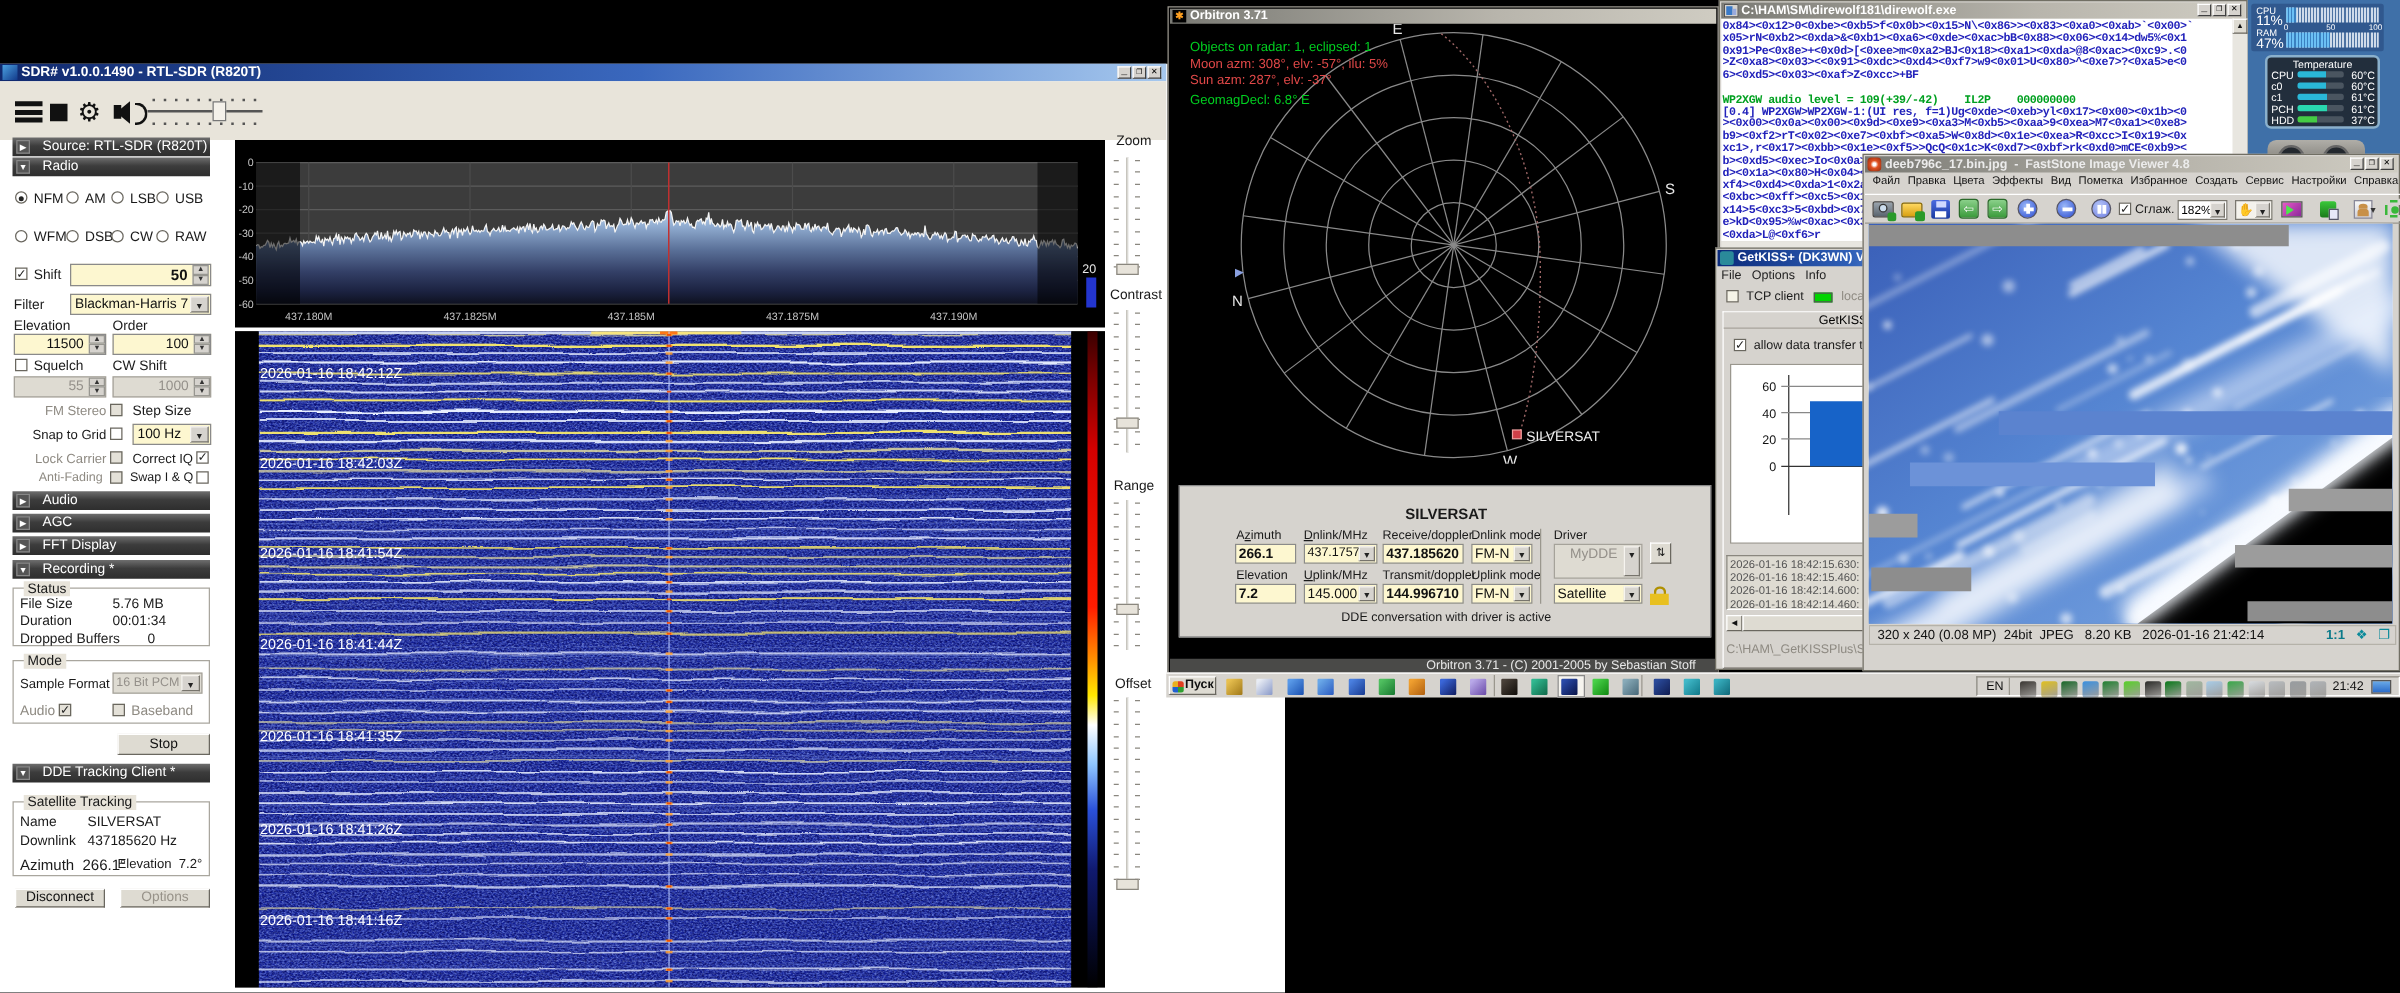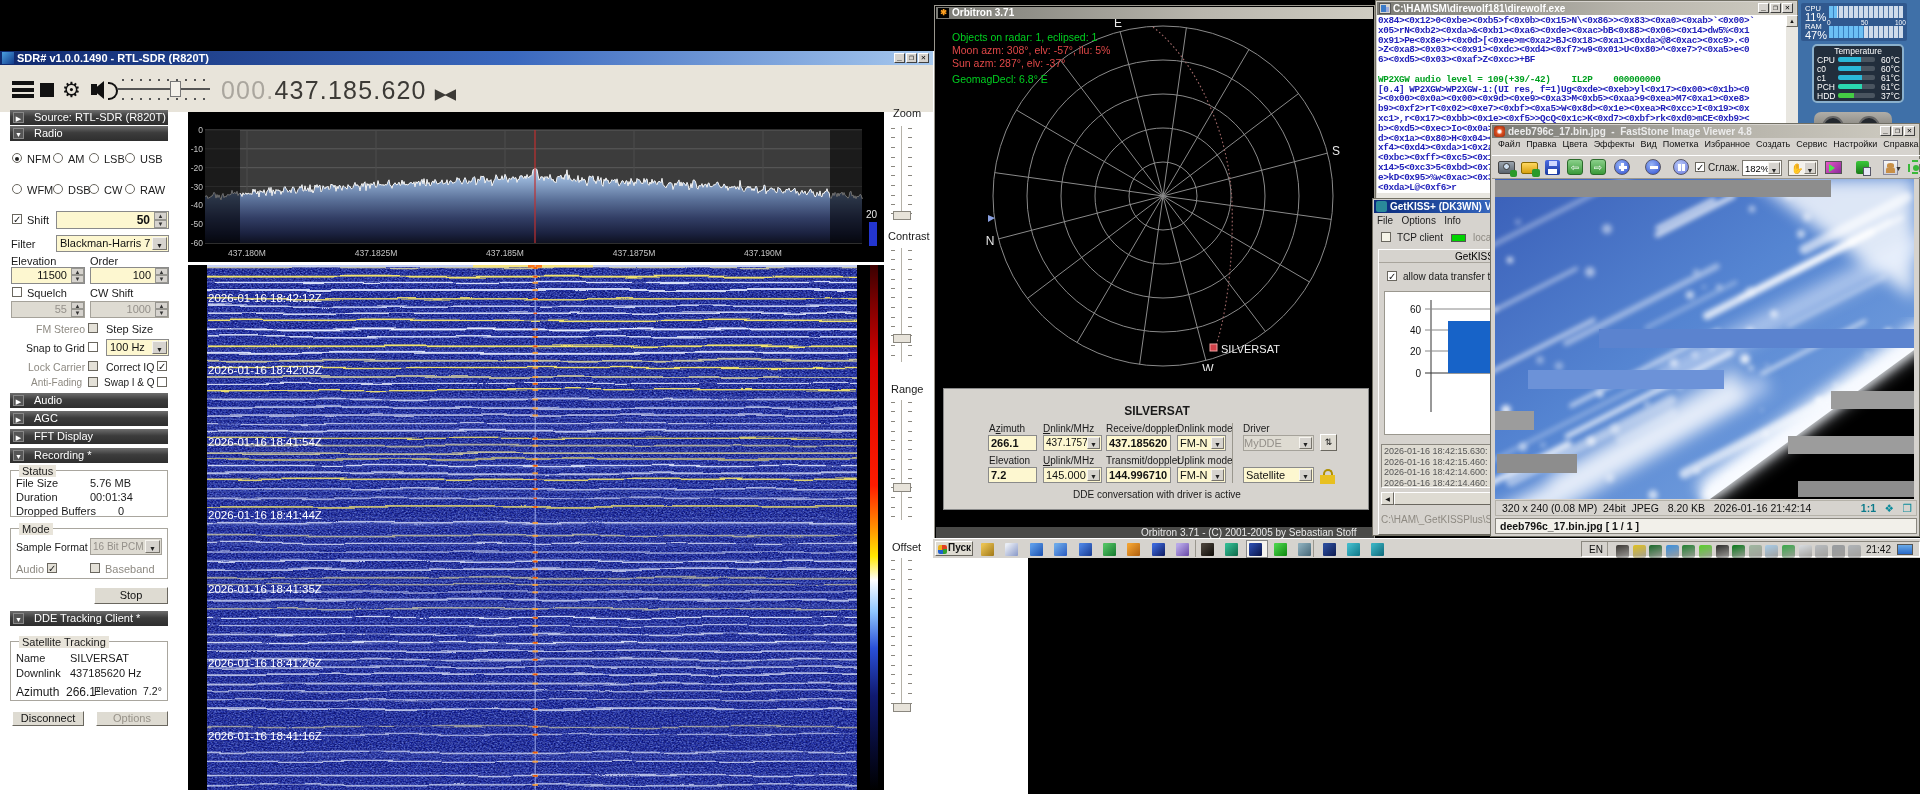--- a/index.html
+++ b/index.html
@@ -105,21 +105,20 @@
       <div class="vtick" style="left:167px;top:33px"></div>
       <div class="vtick" style="left:176px;top:14px"></div>
       <div class="vtick" style="left:176px;top:33px"></div>
       <div class="vtick" style="left:185px;top:14px"></div>
       <div class="vtick" style="left:185px;top:33px"></div>
       <div class="vtick" style="left:194px;top:14px"></div>
       <div class="vtick" style="left:194px;top:33px"></div>
       <div class="vtick" style="left:203px;top:14px"></div>
       <div class="vtick" style="left:203px;top:33px"></div>
     <div class="vol-thumb"></div>
-    <div id="freq"><span class="dim">000.</span>437.185.620 <span class="stepico">▶◀</span></div>
   </div>
   <div id="leftpanel">
     <div class="hdr" style="top:59px"><span class="arr">▶</span>Source: RTL-SDR (R820T)</div>
     <div class="hdr" style="top:75px"><span class="arr">▼</span>Radio</div>
 
     <div class="rad on" style="left:12px;top:102px"></div>
       <div class="lbl" style="left:27px;top:102px">NFM</div>
     <div class="rad" style="left:53px;top:102px"></div>
       <div class="lbl" style="left:68px;top:102px">AM</div>
     <div class="rad" style="left:89px;top:102px"></div>
@@ -643,21 +642,21 @@
     <div class="lbl" style="left:0;top:15px;width:426px;text-align:center;font-weight:bold;font-size:12px;">SILVERSAT</div>
     <div class="lbl" style="left:45px;top:34px;">A<u>z</u>imuth</div>
     <div class="lbl" style="left:99px;top:34px;"><u>D</u>nlink/MHz</div>
     <div class="lbl" style="left:162px;top:34px;">Receive/doppler</div>
     <div class="lbl" style="left:233px;top:34px;">Dnlink mode</div>
     <div class="lbl" style="left:299px;top:34px;">Driver</div>
     <div class="ybox" style="left:44px;top:46px;width:49px;height:16px;line-height:14px;font-weight:bold;padding-left:2px;">266.1</div>
     <div class="ybox" style="left:99px;top:46px;width:59px;height:16px;line-height:14px;padding-left:2px;font-size:10px;">437.175700<span class="ddarr" style="width:13px">▼</span></div>
     <div class="ybox" style="left:162px;top:46px;width:65px;height:16px;line-height:14px;font-weight:bold;padding-left:2px;">437.185620</div>
     <div class="ybox" style="left:233px;top:46px;width:49px;height:16px;line-height:14px;padding-left:2px;">FM-N<span class="ddarr" style="width:13px">▼</span></div>
-    <div class="gbox" style="left:299px;top:46px;width:71px;height:16px;line-height:14px;padding-left:0;">MyDDE<span class="ddarr" style="width:13px">▼</span></div>
+    <div class="gbox" style="left:299px;top:46px;width:71px;height:28px;line-height:14px;padding-left:12px;">MyDDE<span class="ddarr" style="width:13px">▼</span></div>
     <div class="btn3d" style="left:376px;top:45px;width:17px;height:17px;font-size:9px;line-height:15px;">⇅</div>
     <div class="lbl" style="left:45px;top:66px;">Elevation</div>
     <div class="lbl" style="left:99px;top:66px;"><u>U</u>plink/MHz</div>
     <div class="lbl" style="left:162px;top:66px;">Transmit/doppler</div>
     <div class="lbl" style="left:233px;top:66px;">Uplink mode</div>
     <div class="lbl" style="left:299px;top:66px;margin-top:15px;">Object</div>
     <div class="ybox" style="left:44px;top:78px;width:49px;height:16px;line-height:14px;font-weight:bold;padding-left:2px;">7.2</div>
     <div class="ybox" style="left:99px;top:78px;width:59px;height:16px;line-height:14px;padding-left:2px;">145.000<span class="ddarr" style="width:13px">▼</span></div>
     <div class="ybox" style="left:162px;top:78px;width:65px;height:16px;line-height:14px;font-weight:bold;padding-left:2px;">144.996710</div>
     <div class="ybox" style="left:233px;top:78px;width:49px;height:16px;line-height:14px;padding-left:2px;">FM-N<span class="ddarr" style="width:13px">▼</span></div>
@@ -994,23 +993,20 @@
 <rect x="2" y="275" width="80" height="19" fill="#8d8d8d"></rect>
 <rect x="303" y="302" width="116" height="16" fill="#8d8d8d"></rect>
 </svg>
   </div>
   <div class="abs" style="left:4px;top:376px;width:422px;height:16px;background:#d6d3ce;border:1px solid #b5b2a9;font-size:10.5px;line-height:15px;color:#111;">
     <span style="margin-left:6px;">320 x 240 (0.08 MP)&nbsp; 24bit&nbsp; JPEG&nbsp;&nbsp; 8.20 KB&nbsp;&nbsp; 2026-01-16 21:42:14</span>
     <span style="position:absolute;right:40px;color:#0a7a8a;font-weight:bold;">1:1</span>
     <span style="position:absolute;right:22px;color:#0a8a9a;">❖</span>
     <span style="position:absolute;right:4px;color:#0a8a9a;">❐</span>
   </div>
-  <div class="abs" style="left:4px;top:394px;width:422px;height:16px;background:#f2f0ea;border:1px solid #8a877f;font-size:10.5px;line-height:14px;color:#111;">
-    <span style="margin-left:4px;font-weight:bold;">deeb796c_17.bin.jpg [ 1 / 1 ]</span>
-  </div>
 </div>
 
 <div id="taskbar" class="abs" style="left:933px;top:538px;width:987px;height:20px;background:#d6d3ce;border-top:1px solid #fff;">
   <div class="btn3d" style="left:2px;top:2px;width:38px;height:15px;font-weight:bold;font-size:10px;">
     <span style="position:absolute;left:2px;top:3px;width:9px;height:9px;background:conic-gradient(#e04020 0 25%,#30a030 0 50%,#2060d0 0 75%,#e8b020 0);border-radius:2px;"></span>
     <span style="margin-left:11px;">Пуск</span>
   </div>
   <div class="abs" style="left:48px;top:4px;width:13px;height:13px;border-radius:1px;background:linear-gradient(135deg,#e8c050 15%,#a07818);"></div>
     <div class="abs" style="left:72.4px;top:4px;width:13px;height:13px;border-radius:1px;background:linear-gradient(135deg,#e8ecf4 15%,#8898c8);"></div>
     <div class="abs" style="left:96.80000000000001px;top:4px;width:13px;height:13px;border-radius:1px;background:linear-gradient(135deg,#5a9ae8 15%,#1a50b0);"></div>

